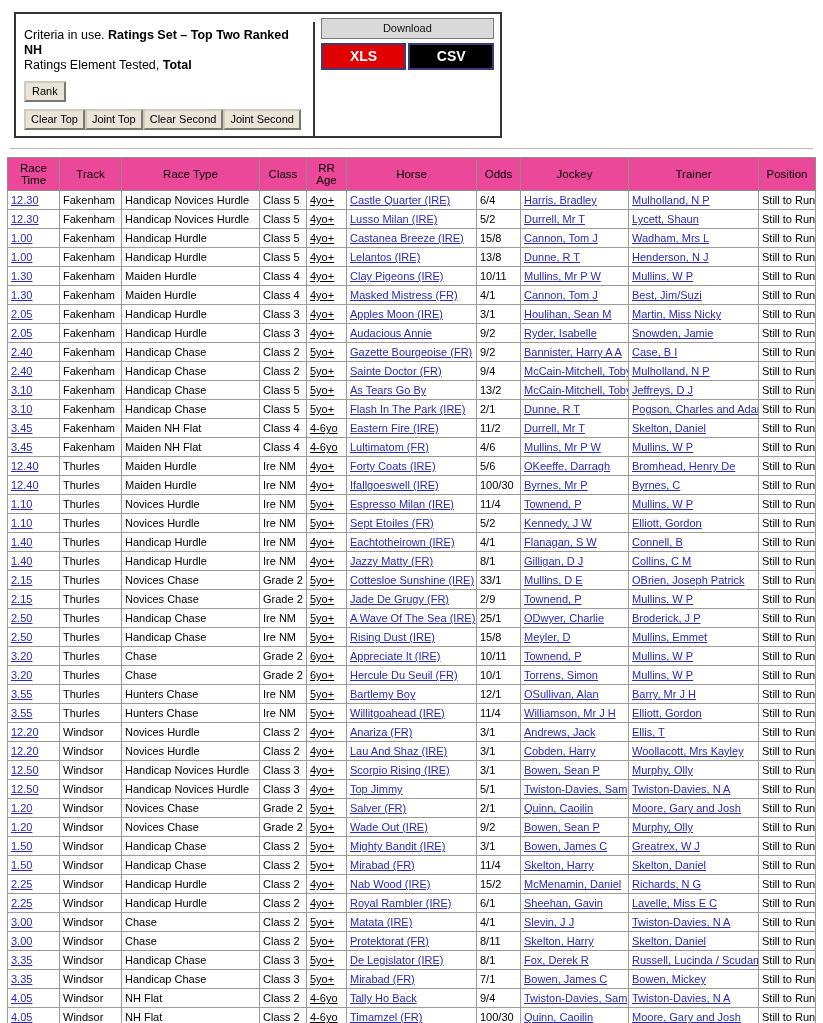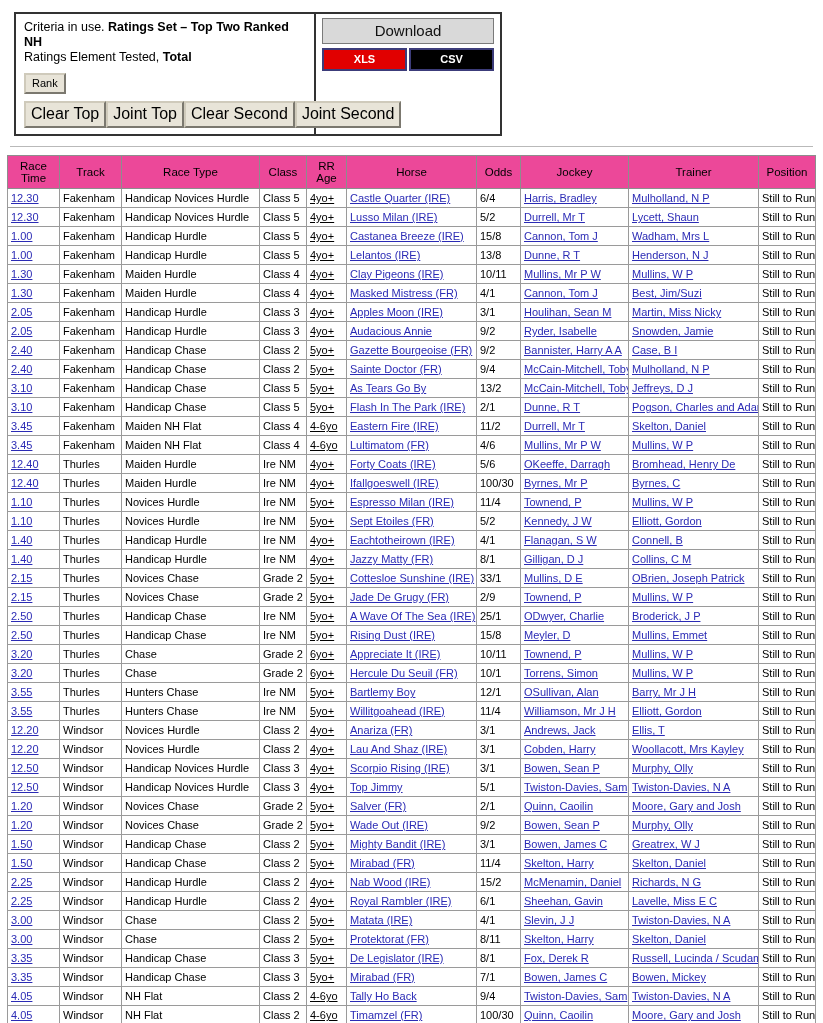--- a/index.html
+++ b/index.html
@@ -24,63 +24,64 @@
     align-items: stretch;
     border: 2px solid #333;
     width: 488px;
     margin: 4px 0 0 8px;
     background: #fff;
   }
   .criteria-box {
     padding: 6px 6px 6px 8px;
     width: 300px;
     border-right: 2px solid #333;
+    margin-top: 8px;
   }
   .criteria-text {
     font-size: 12.5px;
     line-height: 15px;
     margin-bottom: 8px;
   }
   .criteria-text b { font-weight: bold; }
   .rank-btn {
     display: inline-block;
     font-size: 11px;
     padding: 2px 6px 3px 6px;
     background: #e8e4d8;
     border: 2px outset #cfcabb;
     margin-bottom: 7px;
     font-family: "Liberation Sans", sans-serif;
   }
   .btn-row { display: flex; gap: 0px; }
   .small-btn {
-    font-size: 16px;
+    font-size: 11px;
     padding: 2px 5px 3px 5px;
     background: #e8e4d8;
     border: 2px outset #cfcabb;
     white-space: nowrap;
     font-family: "Liberation Sans", sans-serif;
   }
 
   .download-box {
     width: 186px;
     padding: 4px 6px 6px 6px;
   }
   .download-title {
     background: #d9d9d9;
     border: 1px solid #7a7a7a;
     text-align: center;
-    font-size: 15px;
+    font-size: 11px;
     padding: 3px 0 4px 0;
     color: #111;
   }
   .dl-row { display: flex; margin-top: 4px; gap: 2px; }
   .dl-btn {
     flex: 1;
     text-align: center;
-    font-size: 11px;
+    font-size: 14px;
     font-weight: bold;
     padding: 3px 0 4px 0;
     color: #ffffff;
     border: 2px solid #3c3c7a;
   }
   .dl-xls { background: #e10000; }
   .dl-csv { background: #000000; }
 
   .hr-sep {
     border: 0;

